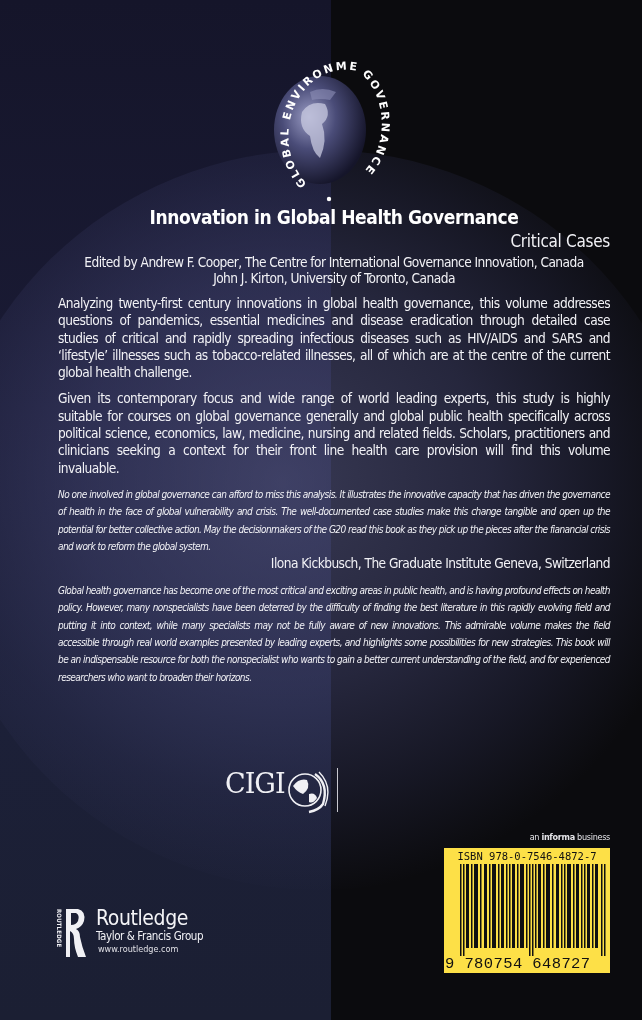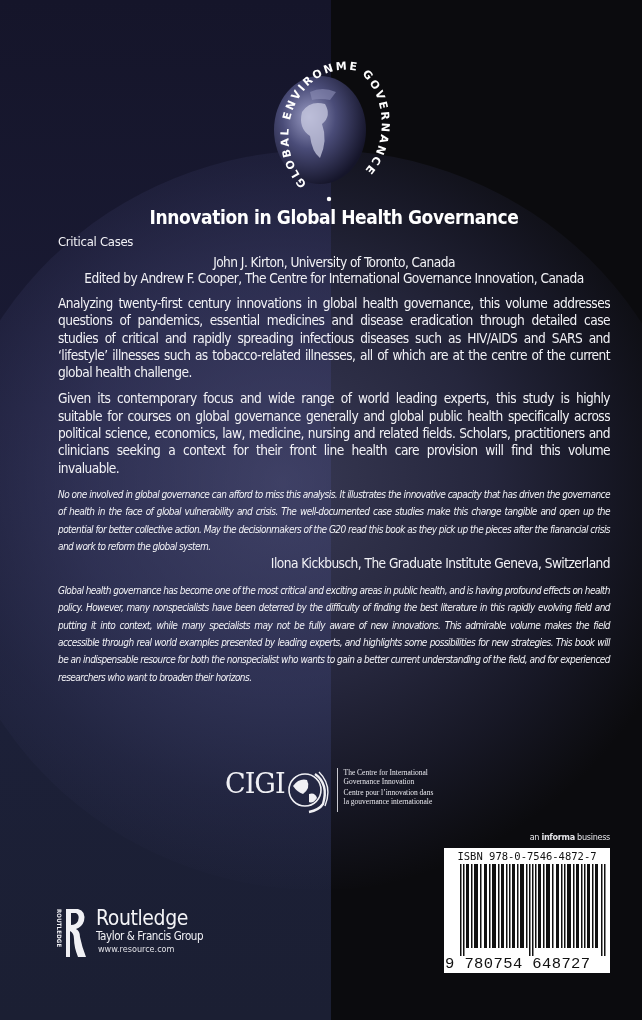--- a/index.html
+++ b/index.html
@@ -27,21 +27,21 @@
   }
   .content {
     position: absolute; left: 58px; top: 200px; width: 552px;
     font-stretch: condensed;
   }
   .title {
     text-align: center; font-size: 19px; margin: 6px; line-height: 22px;
     letter-spacing: -0.4px; color: #ffffff;
   }
   .subtitle {
-    text-align: left; font-size: 13px; margin: 0; line-height: 15px;
+    text-align: right; font-size: 17px; margin: 0; line-height: 15px;
     letter-spacing: -0.3px;
   }
   .editors {
     text-align: center; font-size: 13.6px; line-height: 16px; margin-top: 5px;
     letter-spacing: -0.55px;
   }
   p.body {
     font-size: 13.6px; line-height: 17.3px; margin: 9px 0 0 0;
     text-align: justify; letter-spacing: -0.55px;
   }
@@ -64,21 +64,21 @@
   .cigi-text {
     font-family: "Liberation Serif", serif; font-size: 7.5px; line-height: 9px; color: #e8e8ee;
   }
   .informa {
     position: absolute; right: 32px; top: 832px; font-size: 9px; color: #e6e6ea;
     letter-spacing: -0.3px;
   }
   .informa b { font-weight: bold; }
   .barcode {
     position: absolute; left: 444px; top: 848px; width: 166px; height: 125px;
-    background: #ffffff; color: #111;
+    background: #fde047; color: #111;
   }
   .isbn-top {
     position: absolute; left: 0; top: 2px; width: 100%; text-align: center;
     font-family: "DejaVu Sans Mono", "Liberation Mono", monospace; font-size: 10.5px; letter-spacing: 0px;
   }
   .bars { position: absolute; left: 16px; top: 16px; width: 146px; height: 92px; }
   .isbn-bottom {
     position: absolute; left: 1px; bottom: 0px; width: 100%;
     font-family: Liberation Mono, monospace; font-size: 15.5px; letter-spacing: 0.4px;
     line-height: 18px;
@@ -123,46 +123,40 @@
       <textPath href="#arcR">GOVERNANCE</textPath>
     </text>
     <circle cx="79" cy="187" r="2.2" fill="#ffffff"></circle>
   </svg>
 </div>
 
 <div class="content">
   <h1 class="title">Innovation in Global Health Governance</h1>
   <div class="subtitle">Critical Cases</div>
   <div class="editors">
+    <div>Edited by Andrew F. Cooper, The Centre for International Governance Innovation, Canada</div>
     <div>John J. Kirton, University of Toronto, Canada</div>
-    <div>Edited by Andrew F. Cooper, The Centre for International Governance Innovation, Canada</div>
   </div>
   <p class="body">Analyzing twenty-first century innovations in global health governance, this volume addresses questions of pandemics, essential medicines and disease eradication through detailed case studies of critical and rapidly spreading infectious diseases such as HIV/AIDS and SARS and ‘lifestyle’ illnesses such as tobacco-related illnesses, all of which are at the centre of the current global health challenge.</p>
   <p class="body">Given its contemporary focus and wide range of world leading experts, this study is highly suitable for courses on global governance generally and global public health specifically across political science, economics, law, medicine, nursing and related fields. Scholars, practitioners and clinicians seeking a context for their front line health care provision will find this volume invaluable.</p>
   <p class="quote">No one involved in global governance can afford to miss this analysis. It illustrates the innovative capacity that has driven the governance of health in the face of global vulnerability and crisis. The well-documented case studies make this change tangible and open up the potential for better collective action. May the decisionmakers of the G20 read this book as they pick up the pieces after the fianancial crisis and work to reform the global system.</p>
   <div class="attrib">Ilona Kickbusch, The Graduate Institute Geneva, Switzerland</div>
   <p class="quote" style="margin-top:10px">Global health governance has become one of the most critical and exciting areas in public health, and is having profound effects on health policy. However, many nonspecialists have been deterred by the difficulty of finding the best literature in this rapidly evolving field and putting it into context, while many specialists may not be fully aware of new innovations. This admirable volume makes the field accessible through real world examples presented by leading experts, and highlights some possibilities for new strategies. This book will be an indispensable resource for both the nonspecialist who wants to gain a better current understanding of the field, and for experienced researchers who want to broaden their horizons.</p>
 </div>
 
 <div class="cigi">
   <span class="cigi-word">CIGI</span>
   <svg width="46" height="46" viewBox="0 0 46 46">
     <circle cx="20" cy="22" r="16" fill="none" stroke="#f0f0f4" stroke-width="1.6"></circle>
     <path d="M 8 18 Q 14 10 22 12 Q 26 20 18 26 Q 12 24 8 18 Z" fill="#f0f0f4"></path>
     <path d="M 24 26 Q 30 24 32 30 Q 28 36 24 34 Z" fill="#f0f0f4"></path>
     <path d="M 30 6 Q 44 16 38 36 Q 34 42 24 44" fill="none" stroke="#f0f0f4" stroke-width="2.4"></path>
     <path d="M 34 4 Q 48 18 40 38" fill="none" stroke="#f0f0f4" stroke-width="1.4"></path>
   </svg>
   <div class="cigi-divider"></div>
-  <div class="cigi-text">
-    <div>The Centre for International</div>
-    <div>Governance Innovation</div>
-    <div style="margin-top:2px">Centre pour l’innovation dans</div>
-    <div>la gouvernance internationale</div>
-  </div>
 </div>
 
 <div class="informa"><span>an </span><b>informa</b><span> business</span></div>
 
 <div class="barcode">
   <div class="isbn-top">ISBN 978-0-7546-4872-7</div>
   <svg class="bars" viewBox="0 0 146 92" preserveAspectRatio="none">
     <g fill="#111">
       <rect x="0" y="0" width="1.5" height="92"></rect>
         <rect x="3" y="0" width="1.5" height="92"></rect>
@@ -208,15 +202,15 @@
 
 <div class="routledge">
   <div class="r-vertical">ROUTLEDGE</div>
   <svg class="r-mark" viewBox="0 0 24 52">
     <path d="M 2 2 L 14 2 Q 22 4 20 14 Q 18 20 12 22 Q 16 24 16 30 Q 18 40 22 50 L 14 50 Q 10 40 10 32 Q 10 26 6 24 L 6 50 L 2 50 Z" fill="#f0f0f4"></path>
     <path d="M 7 6 L 12 6 Q 16 8 14 14 Q 12 18 7 18 Z" fill="#1b1e33"></path>
   </svg>
   <div class="r-text">
     <div class="r-name">Routledge</div>
     <div class="r-group">Taylor &amp; Francis Group</div>
-    <div class="r-url">www.resource.com</div>
+    <div class="r-url">www.routledge.com</div>
   </div>
 </div>
 
 </body></html>

